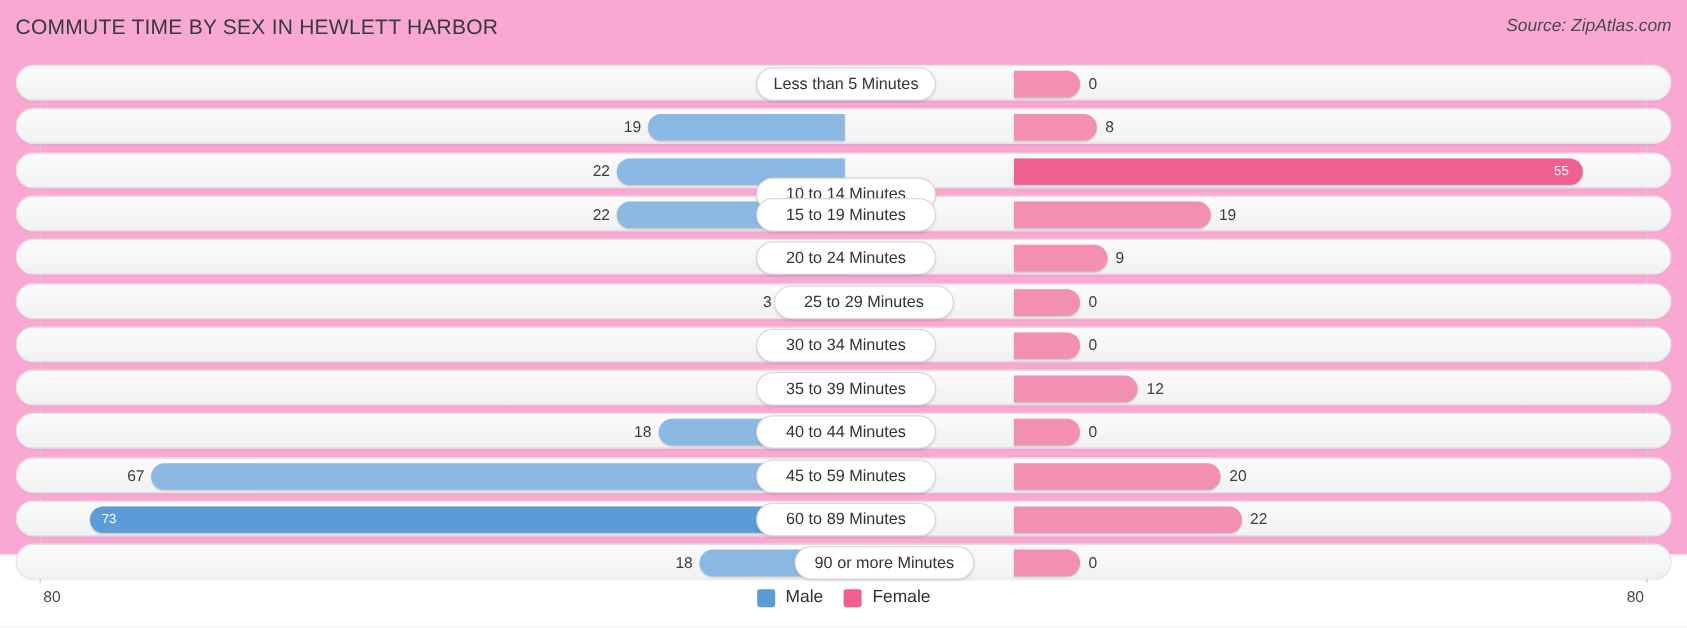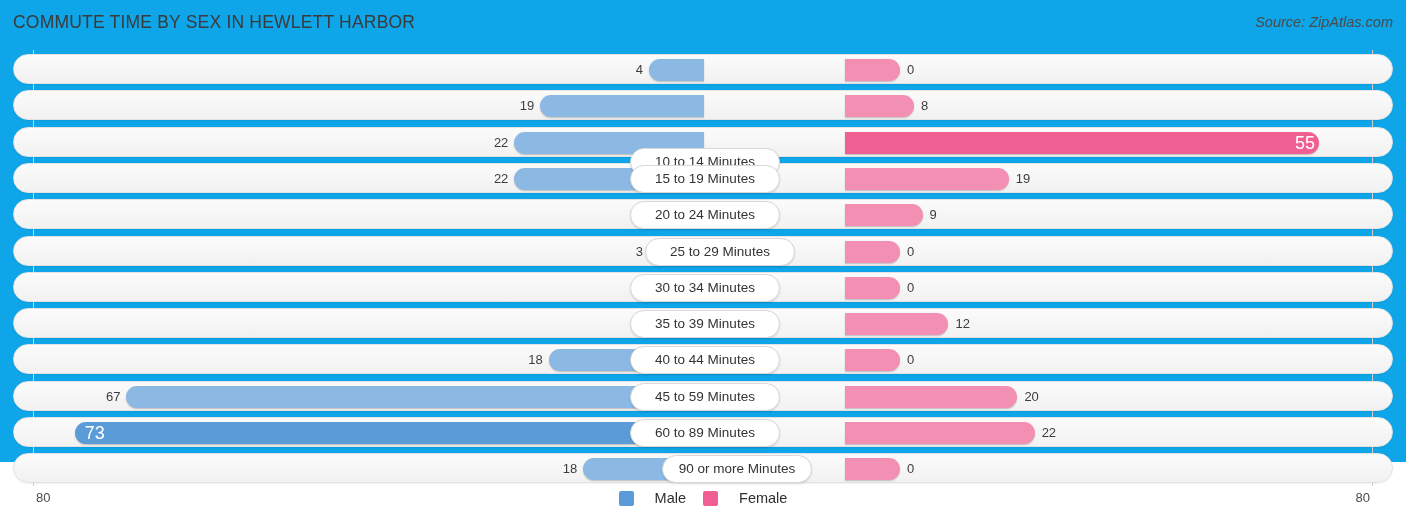--- a/index.html
+++ b/index.html
@@ -3,21 +3,21 @@
 <meta charset="utf-8">
 <style>
   * { box-sizing: border-box; }
   html, body {
     margin: 0; padding: 0;
     width: 1406px; height: 523px;
     background: #ffffff;
     font-family: "Liberation Sans", sans-serif;
     overflow: hidden;
   }
-  #page { position: relative; width: 1406px; height: 462px; background:#0ea5e9; }
+  #page { position: relative; width: 1406px; height: 462px; background:#f9a8d4; }
 
   
   .hdr { position:absolute; left:0; top:0; width:1406px; height:46px; }
   .title {
     position:absolute; left:13px; top:12px;
     font-size:17.5px; color:#3a3a3a; letter-spacing:.2px;
     white-space:nowrap;
   }
   .source {
     position:absolute; right:13px; top:14px;
@@ -44,42 +44,42 @@
     position:absolute; top:4px; height:22px;
     box-shadow:0 1px 1.5px rgba(0,0,0,0.22);
   }
   .bar-male   { border-radius:11px 0 0 11px; }
   .bar-female { border-radius:0 11px 11px 0; }
 
   .val {
     position:absolute; top:4px; height:22px; line-height:22px;
     font-size:13px; color:#3d3d3d; white-space:nowrap;
   }
-  .val-in { color:#ffffff; font-size:18px; }
+  .val-in { color:#ffffff; font-size:11px; }
 
   .catpill {
     position:absolute; top:1px; height:28px; line-height:26px;
     border:1px solid #d8d8d8; border-radius:14px;
     background:#ffffff; color:#333333;
     font-size:13.5px; text-align:center; white-space:nowrap;
     box-shadow:0 1px 2px rgba(0,0,0,0.13);
     z-index:4;
   }
 
   
   .footer { position:absolute; left:0; top:486px; width:1406px; height:37px; }
   .tick { position:absolute; top:4px; font-size:13px; color:#4a4a4a; }
   .tick-left  { left:36px; }
   .tick-right { right:36px; }
 
   .legend {
     position:absolute; left:0; top:4px; width:1406px;
     display:flex; justify-content:center; align-items:center; gap:17px;
   }
-  .lgitem { display:flex; align-items:center; gap:21px; }
+  .lgitem { display:flex; align-items:center; gap:9px; }
   .swatch { width:15px; height:15px; border-radius:2px; display:block; }
   .lglabel { font-size:14.5px; color:#2f2f2f; }
 </style>
 </head>
 <body>
 
 <div id="page">
 
   <div class="hdr">
     <div class="title">COMMUTE TIME BY SEX IN HEWLETT HARBOR</div>
@@ -87,20 +87,21 @@
   </div>
 
   <div class="plot" id="plot">
     <div class="axis-line axis-left"></div>
     <div class="axis-line axis-right"></div>
   <div class="row" style="top: 4px;">
         <div class="bar bar-male" style="left: 635px; width: 55px; background: rgb(140, 184, 228);"></div>
         <div class="bar bar-female" style="left: 831px; width: 55px; background: rgb(244, 143, 180);"></div>
         <div class="val" style="left: 613px; width: 16px; text-align: right;">4</div>
         <div class="val" style="left: 893px;">0</div>
+        <div class="catpill" style="left: 616px; width: 150px;">Less than 5 Minutes</div>
       </div>
       <div class="row" style="top: 40.3px;">
         <div class="bar bar-male" style="left: 526.22px; width: 163.78px; background: rgb(140, 184, 228);"></div>
         <div class="bar bar-female" style="left: 831px; width: 68.96px; background: rgb(244, 143, 180);"></div>
         <div class="val" style="left: 504.22px; width: 16px; text-align: right;">19</div>
         <div class="val" style="left: 906.96px;">8</div>
       </div>
       <div class="row" style="top: 76.6px;">
         <div class="bar bar-male" style="left: 500.36px; width: 189.64px; background: rgb(140, 184, 228);"></div>
         <div class="bar bar-female" style="left: 831px; width: 474.1px; background: rgb(239, 95, 146);"></div>

